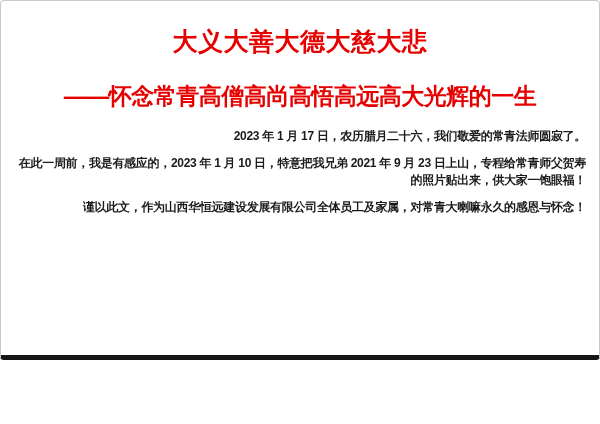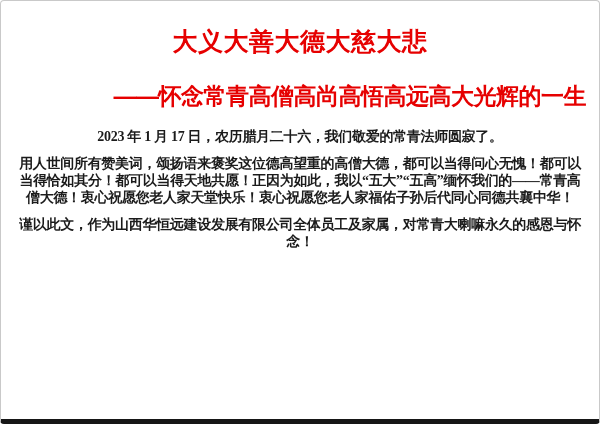--- a/index.html
+++ b/index.html
@@ -4,66 +4,65 @@
 <style>
   html, body {
     margin: 0;
     padding: 0;
     background: #ffffff;
     font-family: "Liberation Sans", "DejaVu Sans", sans-serif;
   }
   .page {
     position: relative;
     width: 600px;
-    height: 424px;
+    height: 360px;
     box-sizing: border-box;
     background: #ffffff;
     border: 1px solid #c9c9c9;
     border-bottom: 5px solid #161616;
     border-radius: 4px;
     padding: 8px 13px 0 13px;
     overflow: hidden;
   }
   .doc-title {
     margin: 16px 0 0 0;
     text-align: center;
     font-size: 25px;
     font-weight: bold;
     color: #e60000;
     letter-spacing: 0.5px;
   }
   .doc-subtitle {
     margin: 23px 0 0 0;
-    text-align: right;
+    text-align: center;
     font-size: 23px;
     font-weight: bold;
     color: #e60000;
     letter-spacing: -0.5px;
     white-space: nowrap;
   }
   .doc-body {
     margin-top: 16px;
   }
   .doc-body p {
     margin: 0 0 10px 0;
-    font-size: 14px;
+    font-size: 12px;
     line-height: 17px;
     font-weight: bold;
     color: #1b1b1b;
     letter-spacing: -0.3px;
-    text-align: center;
-    font-family: Liberation Serif, serif;
+    text-align: right;
   }
 </style>
 </head>
 <body>
 
 <div class="page">
   <h1 class="doc-title">大义大善大德大慈大悲</h1>
   <h2 class="doc-subtitle">——怀念常青高僧高尚高悟高远高大光辉的一生</h2>
 
   <div class="doc-body">
     <p>2023 年 1 月 17 日，农历腊月二十六，我们敬爱的常青法师圆寂了。</p>
-    <p>用人世间所有赞美词，颂扬语来褒奖这位德高望重的高僧大德，都可以当得问心无愧！都可以当得恰如其分！都可以当得天地共愿！正因为如此，我以“五大”“五高”缅怀我们的——常青高僧大德！衷心祝愿您老人家天堂快乐！衷心祝愿您老人家福佑子孙后代同心同德共襄中华！</p>
+    <p>在此一周前，我是有感应的，2023 年 1 月 10 日，特意把我兄弟 2021 年 9 月 23 日上山，专程给常青师父贺寿的照片贴出来，供大家一饱眼福！</p>
     <p>谨以此文，作为山西华恒远建设发展有限公司全体员工及家属，对常青大喇嘛永久的感恩与怀念！</p>
   </div>
 
 </div>
 
 </body></html>

